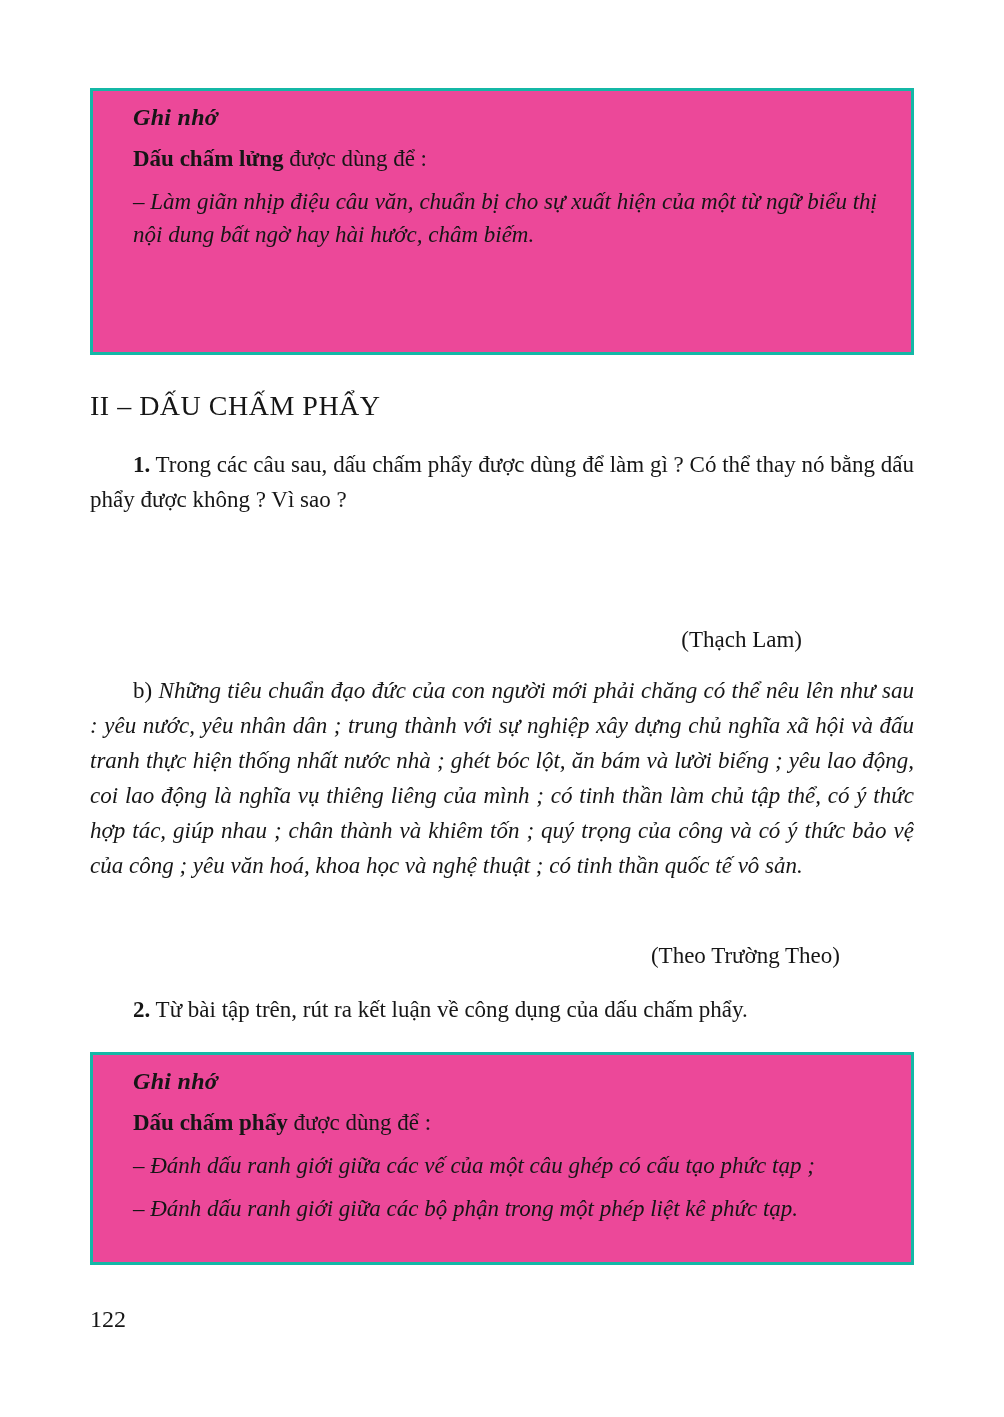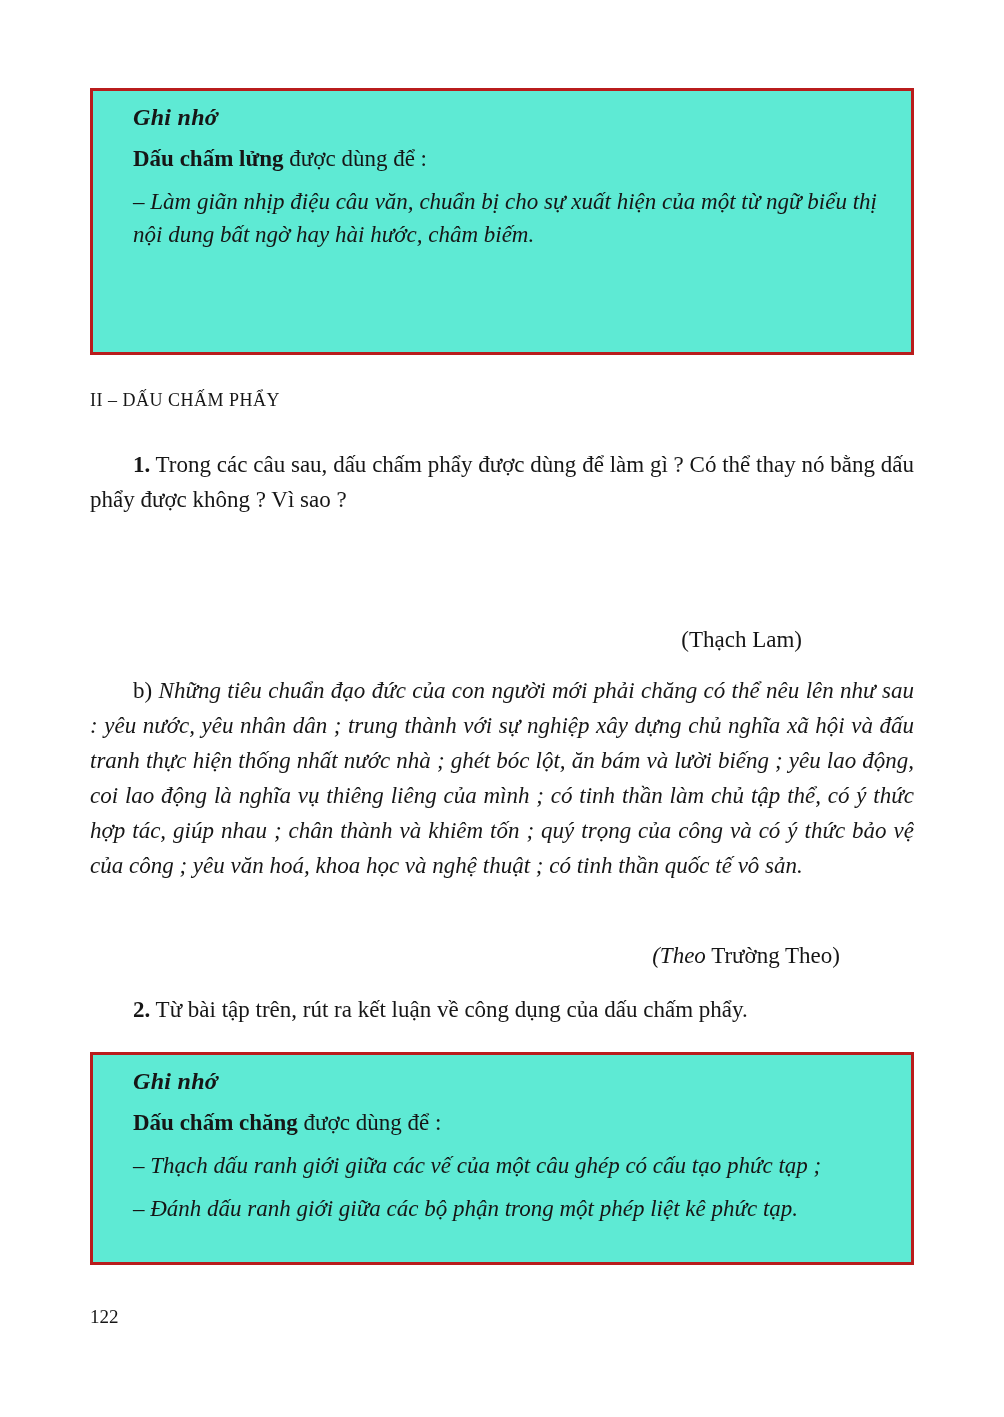--- a/index.html
+++ b/index.html
@@ -11,23 +11,23 @@
     background: #ffffff;
     margin: 0 auto;
     font-family: "Liberation Serif", "DejaVu Serif", serif;
     color: #161616;
     overflow: hidden;
   }
   .memo-box {
     position: absolute;
     left: 90px;
     width: 824px;
-    border: 3px solid #b91c1c;
+    border: 3px solid #14b8a6;
     padding: 13px 34px 18px 40px;
-    background: #5eead4;
+    background: #ec4899;
   }
   .memo-box-1 { top: 88px; height: 267px; }
   .memo-box-2 { top: 1052px; height: 213px; }
   .memo-title {
     font-size: 24px;
     font-weight: bold;
     font-style: italic;
     margin-bottom: 11px;
     letter-spacing: 0.3px;
   }
@@ -41,48 +41,48 @@
     font-size: 23px;
     font-style: italic;
     line-height: 33px;
     margin-bottom: 10px;
     text-align: justify;
   }
   .section-heading {
     position: absolute;
     left: 90px;
     top: 390px;
-    font-size: 18px;
+    font-size: 28px;
     letter-spacing: 0.5px;
     white-space: nowrap;
   }
   .para {
     position: absolute;
     left: 90px;
     width: 824px;
     font-size: 23px;
     line-height: 35px;
     text-align: justify;
   }
   .indent { text-indent: 43px; }
   .bold-num { font-weight: bold; }
   .quote { font-style: italic; }
   .quote .roman-label { font-style: normal; }
   .exercise-1 { top: 447px; }
   .item-a { top: 531px; line-height: 36px; }
   .source-a { top: 622px; text-align: right; padding-right: 112px; }
   .item-b { top: 673px; line-height: 35px; }
   .source-b { top: 938px; text-align: right; padding-right: 74px; }
-  .source-italic { font-style: italic; }
+  .source-italic { }
   .exercise-2 { top: 992px; }
   .page-number {
     position: absolute;
     left: 90px;
     top: 1306px;
-    font-size: 19px;
+    font-size: 24px;
   }
 </style>
 </head>
 <body>
 
 <div class="page">
 
   <div class="memo-box memo-box-1">
     <div class="memo-title">Ghi nhớ</div>
     <div class="memo-lead">
@@ -108,21 +108,21 @@
     <span class="source-italic">(Theo</span><span> Trường Theo)</span>
   </div>
 
   <div class="para indent exercise-2">
     <span class="bold-num">2.</span><span> Từ bài tập trên, rút ra kết luận về công dụng của dấu chấm phẩy.</span>
   </div>
 
   <div class="memo-box memo-box-2">
     <div class="memo-title">Ghi nhớ</div>
     <div class="memo-lead">
-      <span class="lead-term">Dấu chấm chăng</span><span> được dùng để :</span>
+      <span class="lead-term">Dấu chấm phẩy</span><span> được dùng để :</span>
     </div>
-    <div class="memo-item">– Thạch dấu ranh giới giữa các vế của một câu ghép có cấu tạo phức tạp ;</div>
+    <div class="memo-item">– Đánh dấu ranh giới giữa các vế của một câu ghép có cấu tạo phức tạp ;</div>
     <div class="memo-item">– Đánh dấu ranh giới giữa các bộ phận trong một phép liệt kê phức tạp.</div>
   </div>
 
   <div class="page-number">122</div>
 
 </div>
 
 </body></html>

